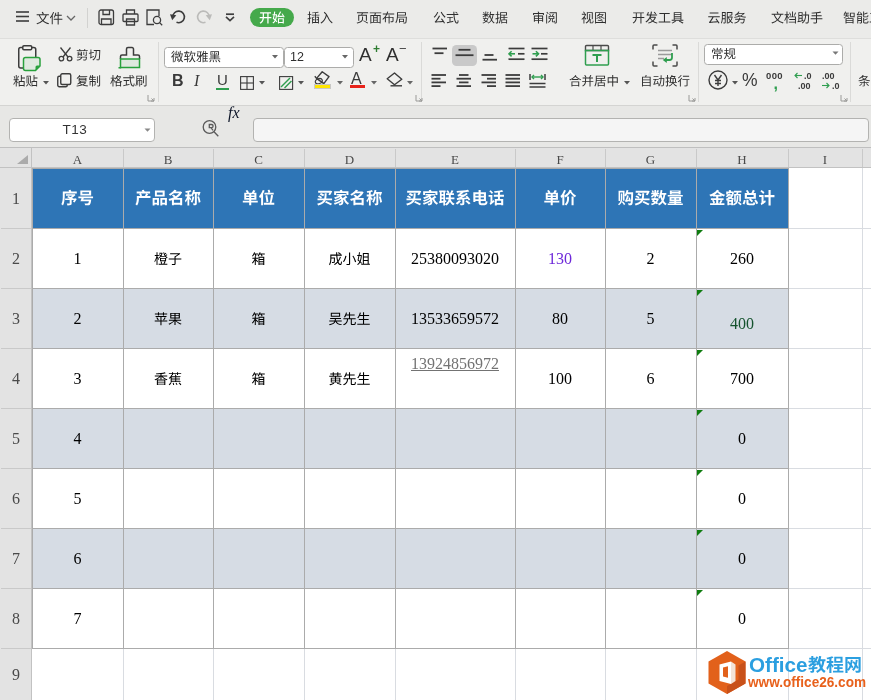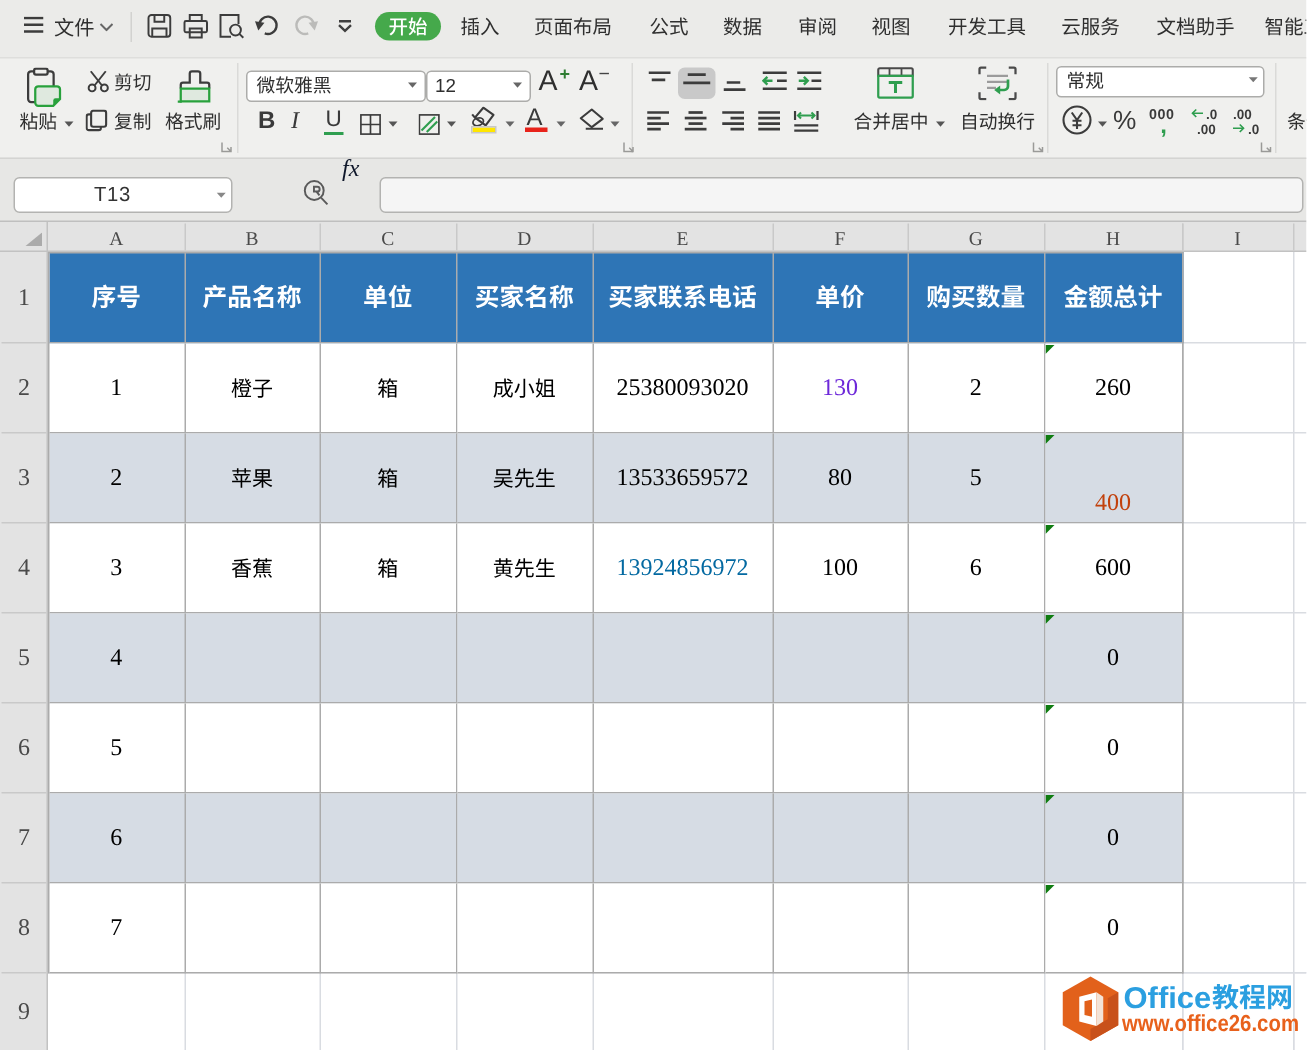--- a/index.html
+++ b/index.html
@@ -419,34 +419,34 @@
     <div style="position:absolute;left:214px;top:289px;width:91px;height:60px;background:#d6dce4;border-right:1px solid #ababab;border-bottom:1px solid #ababab;box-sizing:border-box;"></div>
     <div style="position:absolute;left:305px;top:289px;width:91px;height:60px;background:#d6dce4;border-right:1px solid #ababab;border-bottom:1px solid #ababab;box-sizing:border-box;"></div>
     <div style="position:absolute;left:396px;top:289px;width:120px;height:60px;background:#d6dce4;border-right:1px solid #ababab;border-bottom:1px solid #ababab;box-sizing:border-box;"></div>
     <div style="position:absolute;left:516px;top:289px;width:90px;height:60px;background:#d6dce4;border-right:1px solid #ababab;border-bottom:1px solid #ababab;box-sizing:border-box;"></div>
     <div style="position:absolute;left:606px;top:289px;width:91px;height:60px;background:#d6dce4;border-right:1px solid #ababab;border-bottom:1px solid #ababab;box-sizing:border-box;"></div>
     <div style="position:absolute;left:697px;top:289px;width:92px;height:60px;background:#d6dce4;border-right:1px solid #ababab;border-bottom:1px solid #ababab;box-sizing:border-box;"></div>
     <div style="position:absolute;left:77.5px;top:319.0px;transform:translate(-50%,-50%);font:normal 16px 'Liberation Serif',serif;color:#000;white-space:nowrap;line-height:1;">2</div>
     <div style="position:absolute;left:455.0px;top:319.0px;transform:translate(-50%,-50%);font:normal 16px 'Liberation Serif',serif;color:#000;white-space:nowrap;line-height:1;">13533659572</div>
     <div style="position:absolute;left:560.0px;top:319.0px;transform:translate(-50%,-50%);font:normal 16px 'Liberation Serif',serif;color:#000;white-space:nowrap;line-height:1;">80</div>
     <div style="position:absolute;left:650.5px;top:319.0px;transform:translate(-50%,-50%);font:normal 16px 'Liberation Serif',serif;color:#000;white-space:nowrap;line-height:1;">5</div>
-    <div style="position:absolute;left:742.0px;top:336px;transform:translate(-50%,-50%);font:normal 16px 'Liberation Serif',serif;color:#c2410c;white-space:nowrap;line-height:1;">400</div>
+    <div style="position:absolute;left:742.0px;top:324px;transform:translate(-50%,-50%);font:normal 16px 'Liberation Serif',serif;color:#14532d;white-space:nowrap;line-height:1;">400</div>
     <div style="position:absolute;left:33px;top:349px;width:91px;height:60px;background:#ffffff;border-right:1px solid #ababab;border-bottom:1px solid #ababab;box-sizing:border-box;"></div>
     <div style="position:absolute;left:124px;top:349px;width:90px;height:60px;background:#ffffff;border-right:1px solid #ababab;border-bottom:1px solid #ababab;box-sizing:border-box;"></div>
     <div style="position:absolute;left:214px;top:349px;width:91px;height:60px;background:#ffffff;border-right:1px solid #ababab;border-bottom:1px solid #ababab;box-sizing:border-box;"></div>
     <div style="position:absolute;left:305px;top:349px;width:91px;height:60px;background:#ffffff;border-right:1px solid #ababab;border-bottom:1px solid #ababab;box-sizing:border-box;"></div>
     <div style="position:absolute;left:396px;top:349px;width:120px;height:60px;background:#ffffff;border-right:1px solid #ababab;border-bottom:1px solid #ababab;box-sizing:border-box;"></div>
     <div style="position:absolute;left:516px;top:349px;width:90px;height:60px;background:#ffffff;border-right:1px solid #ababab;border-bottom:1px solid #ababab;box-sizing:border-box;"></div>
     <div style="position:absolute;left:606px;top:349px;width:91px;height:60px;background:#ffffff;border-right:1px solid #ababab;border-bottom:1px solid #ababab;box-sizing:border-box;"></div>
     <div style="position:absolute;left:697px;top:349px;width:92px;height:60px;background:#ffffff;border-right:1px solid #ababab;border-bottom:1px solid #ababab;box-sizing:border-box;"></div>
     <div style="position:absolute;left:77.5px;top:379.0px;transform:translate(-50%,-50%);font:normal 16px 'Liberation Serif',serif;color:#000;white-space:nowrap;line-height:1;">3</div>
-    <div style="position:absolute;left:455.0px;top:379.0px;transform:translate(-50%,-50%);font:normal 16px 'Liberation Serif',serif;color:#0369a1;white-space:nowrap;line-height:1;">13924856972</div>
+    <div style="position:absolute;left:455.0px;top:364px;transform:translate(-50%,-50%);font:normal 16px 'Liberation Serif',serif;color:#737373;white-space:nowrap;line-height:1;text-decoration:underline;">13924856972</div>
     <div style="position:absolute;left:560.0px;top:379.0px;transform:translate(-50%,-50%);font:normal 16px 'Liberation Serif',serif;color:#000;white-space:nowrap;line-height:1;">100</div>
     <div style="position:absolute;left:650.5px;top:379.0px;transform:translate(-50%,-50%);font:normal 16px 'Liberation Serif',serif;color:#000;white-space:nowrap;line-height:1;">6</div>
-    <div style="position:absolute;left:742.0px;top:379.0px;transform:translate(-50%,-50%);font:normal 16px 'Liberation Serif',serif;color:#000;white-space:nowrap;line-height:1;">600</div>
+    <div style="position:absolute;left:742.0px;top:379.0px;transform:translate(-50%,-50%);font:normal 16px 'Liberation Serif',serif;color:#000;white-space:nowrap;line-height:1;">700</div>
     <div style="position:absolute;left:33px;top:409px;width:91px;height:60px;background:#d6dce4;border-right:1px solid #ababab;border-bottom:1px solid #ababab;box-sizing:border-box;"></div>
     <div style="position:absolute;left:124px;top:409px;width:90px;height:60px;background:#d6dce4;border-right:1px solid #ababab;border-bottom:1px solid #ababab;box-sizing:border-box;"></div>
     <div style="position:absolute;left:214px;top:409px;width:91px;height:60px;background:#d6dce4;border-right:1px solid #ababab;border-bottom:1px solid #ababab;box-sizing:border-box;"></div>
     <div style="position:absolute;left:305px;top:409px;width:91px;height:60px;background:#d6dce4;border-right:1px solid #ababab;border-bottom:1px solid #ababab;box-sizing:border-box;"></div>
     <div style="position:absolute;left:396px;top:409px;width:120px;height:60px;background:#d6dce4;border-right:1px solid #ababab;border-bottom:1px solid #ababab;box-sizing:border-box;"></div>
     <div style="position:absolute;left:516px;top:409px;width:90px;height:60px;background:#d6dce4;border-right:1px solid #ababab;border-bottom:1px solid #ababab;box-sizing:border-box;"></div>
     <div style="position:absolute;left:606px;top:409px;width:91px;height:60px;background:#d6dce4;border-right:1px solid #ababab;border-bottom:1px solid #ababab;box-sizing:border-box;"></div>
     <div style="position:absolute;left:697px;top:409px;width:92px;height:60px;background:#d6dce4;border-right:1px solid #ababab;border-bottom:1px solid #ababab;box-sizing:border-box;"></div>
     <div style="position:absolute;left:77.5px;top:439.0px;transform:translate(-50%,-50%);font:normal 16px 'Liberation Serif',serif;color:#000;white-space:nowrap;line-height:1;">4</div>
     <div style="position:absolute;left:742.0px;top:439.0px;transform:translate(-50%,-50%);font:normal 16px 'Liberation Serif',serif;color:#000;white-space:nowrap;line-height:1;">0</div>

